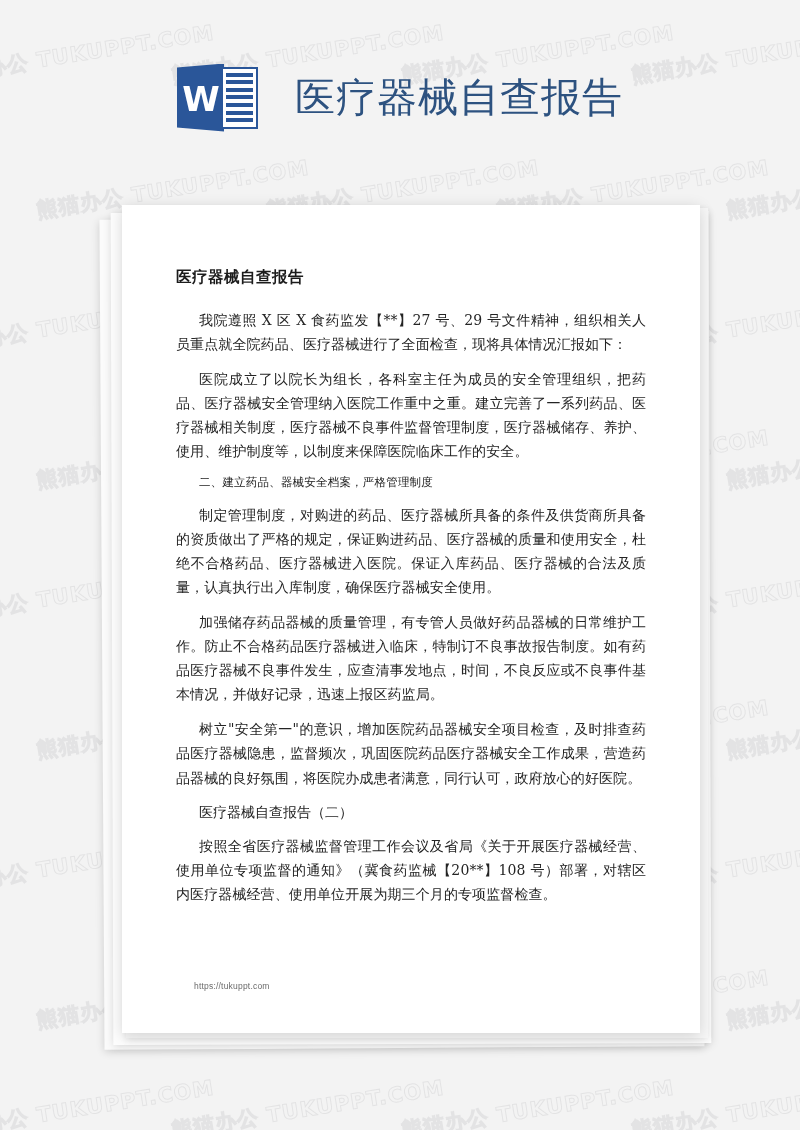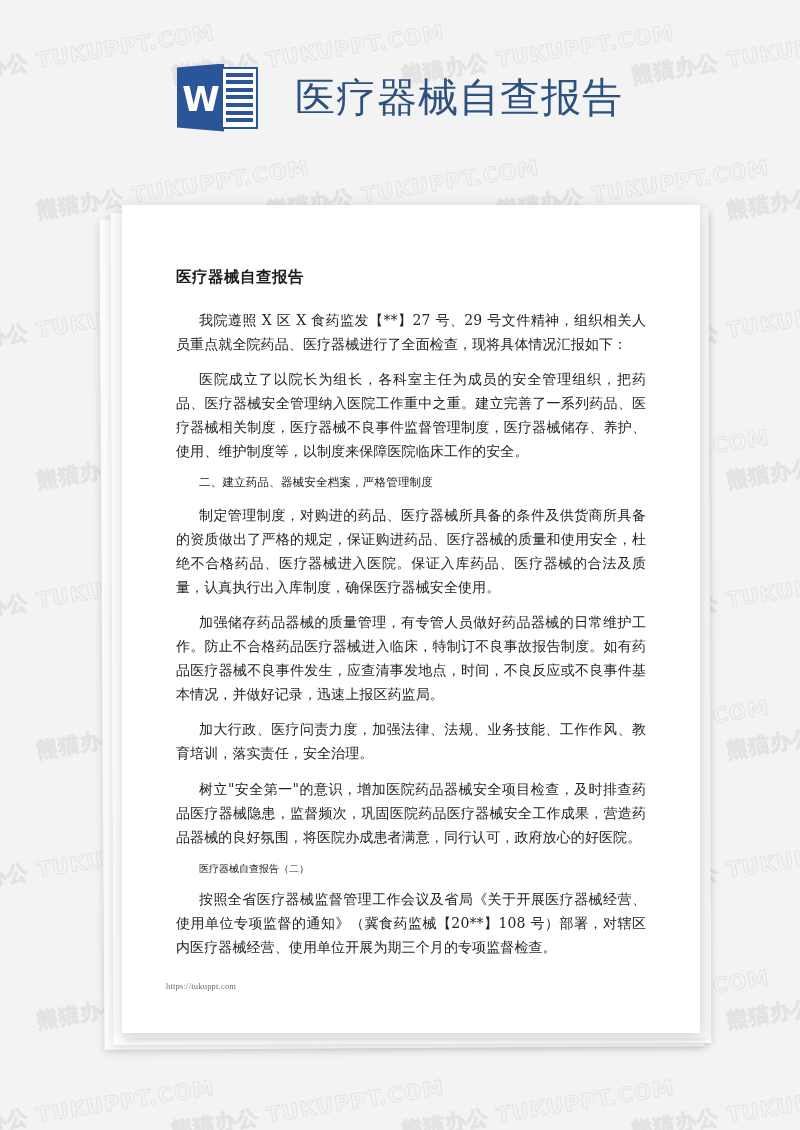--- a/index.html
+++ b/index.html
@@ -172,31 +172,31 @@
   .doc-para {
     font-size: 14px;
     margin: 0 0 11px 0;
     text-indent: 23px;
     line-height: 1.72;
     text-align: justify;
     letter-spacing: 0.1px;
     color: #242424;
   }
   .doc-subtitle {
-    font-size: 10px;
+    font-size: 14px;
     margin: 12px 0 11px 0;
     text-indent: 23px;
     line-height: 1.5;
     color: #222;
   }
   #doc-footer-url {
     position: absolute;
-    left: 44px;
+    left: 72px;
     bottom: 42px;
-    font-family: Liberation Serif, serif;
+    font-family: Liberation Sans, sans-serif;
     font-size: 8.5px;
     color: #6b6b6b;
     letter-spacing: 0.2px;
   }
 </style>
 </head>
 <body>
 
 <div id="watermark-layer">
     <div class="wm" style="left: -60px; top: 40px;">熊猫办公 TUKUPPT.COM</div>
@@ -263,19 +263,18 @@
 </div>
 
 <div id="doc-content">
   <h1 id="doc-title">医疗器械自查报告</h1>
   <div id="doc-blocks">
       <p class="doc-para">我院遵照 X 区 X 食药监发【**】27 号、29 号文件精神，组织相关人员重点就全院药品、医疗器械进行了全面检查，现将具体情况汇报如下：</p>
       <p class="doc-para">医院成立了以院长为组长，各科室主任为成员的安全管理组织，把药品、医疗器械安全管理纳入医院工作重中之重。建立完善了一系列药品、医疗器械相关制度，医疗器械不良事件监督管理制度，医疗器械储存、养护、使用、维护制度等，以制度来保障医院临床工作的安全。</p>
       <p class="doc-heading">二、建立药品、器械安全档案，严格管理制度</p>
       <p class="doc-para">制定管理制度，对购进的药品、医疗器械所具备的条件及供货商所具备的资质做出了严格的规定，保证购进药品、医疗器械的质量和使用安全，杜绝不合格药品、医疗器械进入医院。保证入库药品、医疗器械的合法及质量，认真执行出入库制度，确保医疗器械安全使用。</p>
       <p class="doc-para">加强储存药品器械的质量管理，有专管人员做好药品器械的日常维护工作。防止不合格药品医疗器械进入临床，特制订不良事故报告制度。如有药品医疗器械不良事件发生，应查清事发地点，时间，不良反应或不良事件基本情况，并做好记录，迅速上报区药监局。</p>
-      <p class="doc-para">加大行政、医疗问责力度，加强法律、法规、业务技能、工作作风、教育培训，落实责任，安全治理。</p>
       <p class="doc-para">树立"安全第一"的意识，增加医院药品器械安全项目检查，及时排查药品医疗器械隐患，监督频次，巩固医院药品医疗器械安全工作成果，营造药品器械的良好氛围，将医院办成患者满意，同行认可，政府放心的好医院。</p>
       <p class="doc-subtitle">医疗器械自查报告（二）</p>
       <p class="doc-para">按照全省医疗器械监督管理工作会议及省局《关于开展医疗器械经营、使用单位专项监督的通知》（冀食药监械【20**】108 号）部署，对辖区内医疗器械经营、使用单位开展为期三个月的专项监督检查。</p>
     </div>
   <div id="doc-footer-url">https://tukuppt.com</div>
 </div>
 
 </body></html>

